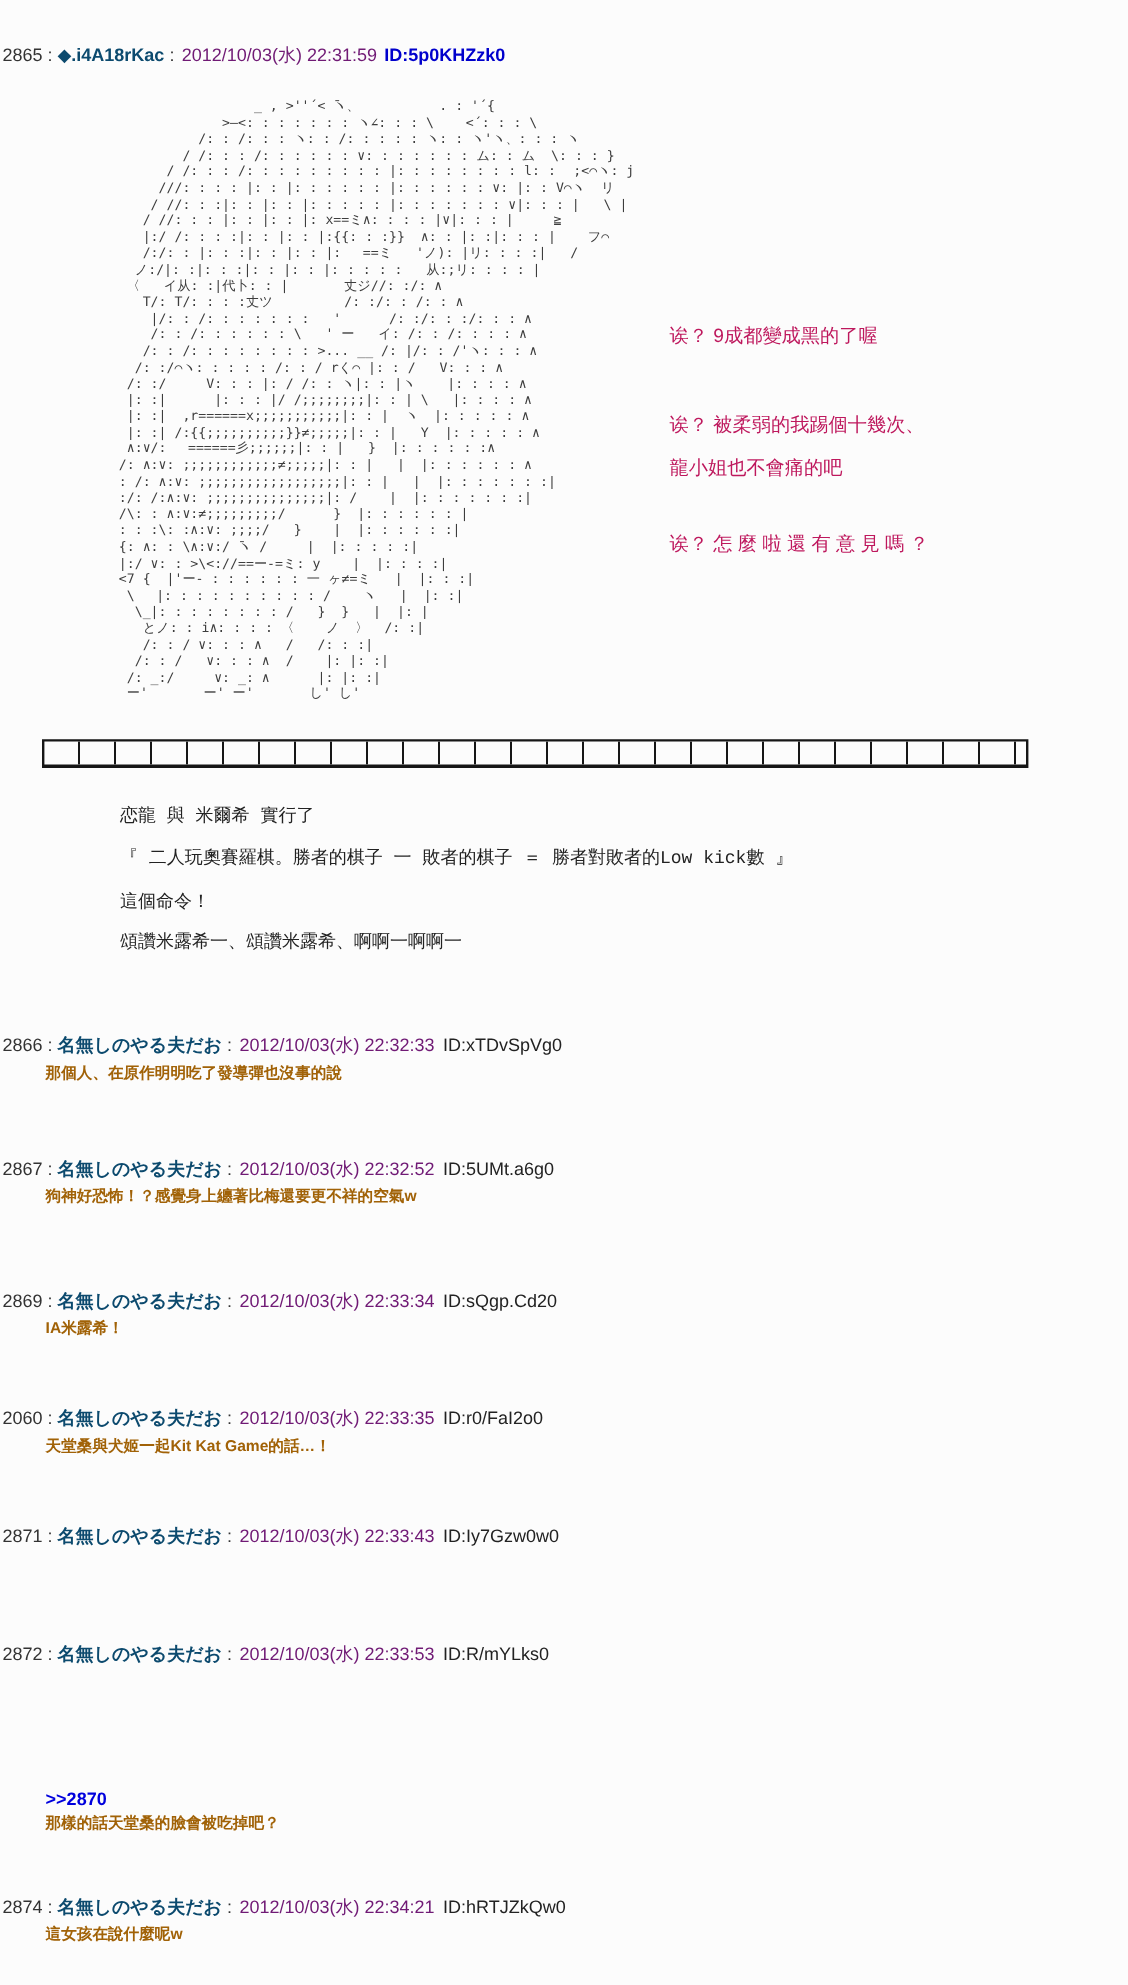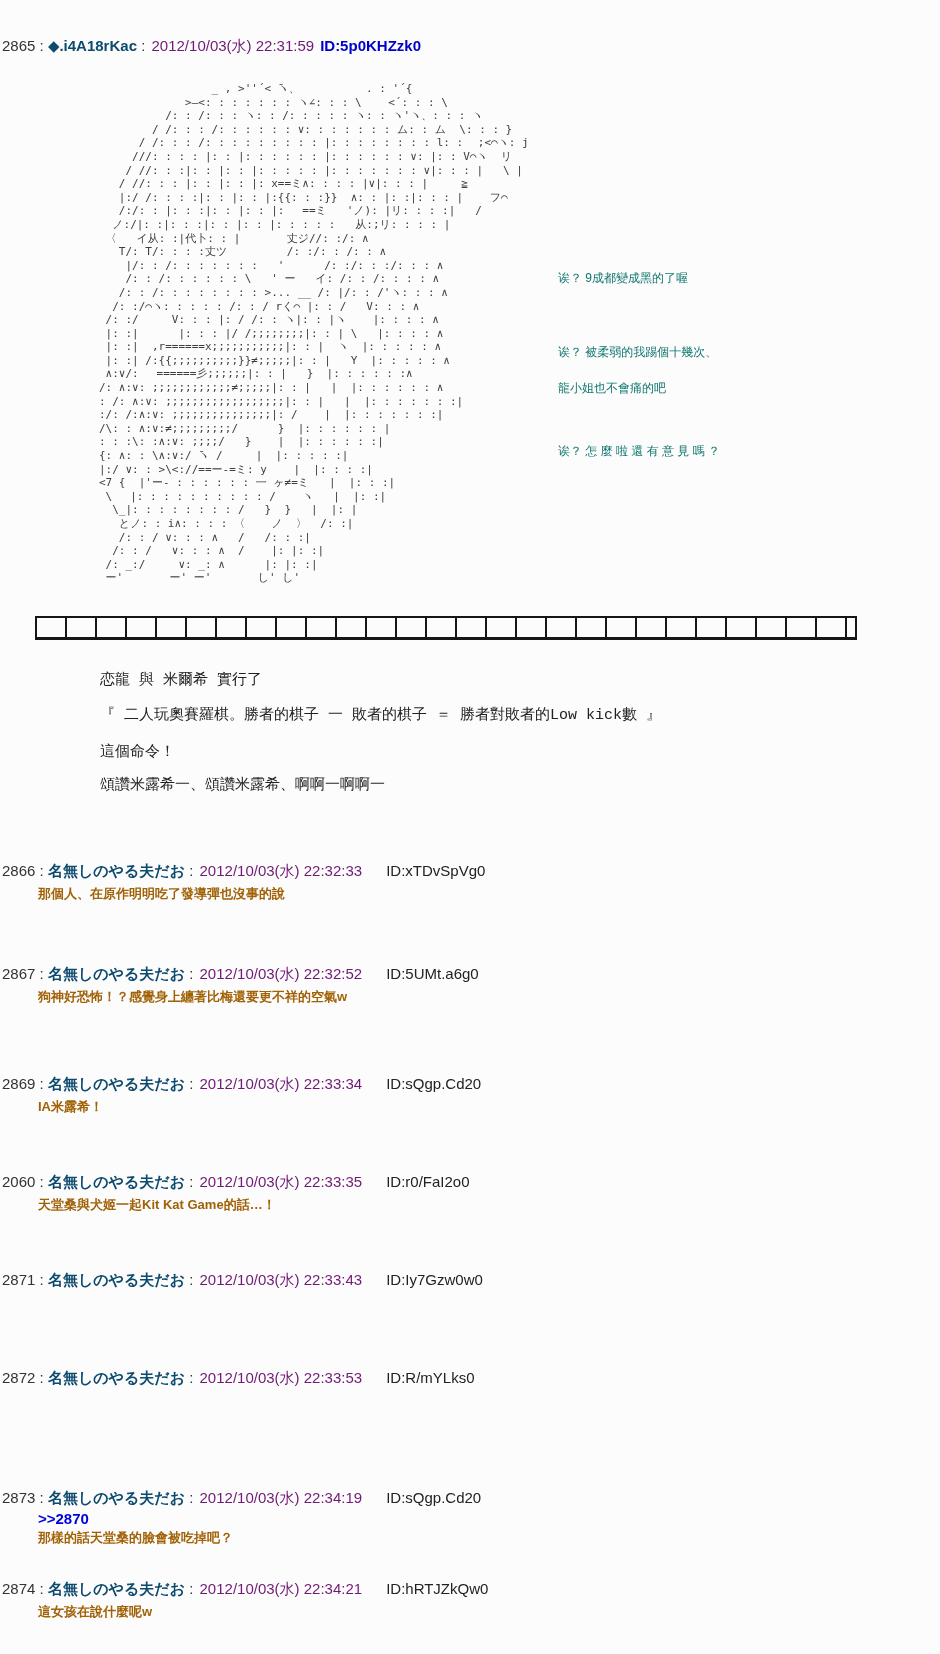--- a/index.html
+++ b/index.html
@@ -7,33 +7,33 @@
     width:940px;height:1654px;position:relative;
     background:#fcfcfc;color:#111;
     font-family:"Liberation Sans","DejaVu Sans",sans-serif;
     overflow:hidden;
   }
   .post-header{font-size:15px;white-space:nowrap;color:#222;}
   .post-num{color:#333;}
   .sep{color:#333;}
   .poster-name{color:#0c4a6e;font-weight:bold;}
   .post-date{color:#701a75;margin-left:2px;}
-  .post-id{color:#222;margin-left:24px;}
+  .post-id{color:#222;margin-left:7px;}
   .op-id{color:#0000cc;font-weight:bold;margin-left:6px;}
 
   .op-header{position:absolute;left:2px;top:37px;}
 
   .aa{
     position:absolute;left:95px;top:78px;margin:4px;
     font-family:"DejaVu Sans Mono",monospace;
     font-size:11px;line-height:13.6px;color:#3d3d3d;
     white-space:pre;
   }
   .speech{
-    position:absolute;left:558px;font-size:12px;color:#0f766e;white-space:nowrap;
+    position:absolute;left:558px;font-size:16px;color:#be185d;white-space:nowrap;
   }
   .speech-1{top:270px;}
   .speech-2a{top:344px;}
   .speech-2b{top:380px;}
   .speech-3{top:443px;}
 
   .ladder{
     position:absolute;left:35px;top:616px;width:822px;height:24px;
     box-sizing:border-box;
     border-top:2px solid #161616;
@@ -154,23 +154,20 @@
     </div>
   </div>
 
   <div class="reply" style="top:1369px">
     <div class="post-header">
       <span class="post-num">2872</span><span class="sep"> : </span><span class="poster-name">名無しのやる夫だお</span><span class="sep"> : </span><span class="post-date">2012/10/03(水) 22:33:53</span><span class="post-id">ID:R/mYLks0</span>
     </div>
   </div>
 
   <div class="reply" style="top:1489px">
-    <div class="post-header">
-      <span class="post-num">2873</span><span class="sep"> : </span><span class="poster-name">名無しのやる夫だお</span><span class="sep"> : </span><span class="post-date">2012/10/03(水) 22:34:19</span><span class="post-id">ID:sQgp.Cd20</span>
-    </div>
     <a href="#" class="anchor-link">&gt;&gt;2870</a>
     <div class="reply-body" style="margin-top:2px">那樣的話天堂桑的臉會被吃掉吧？</div>
   </div>
 
   <div class="reply" style="top:1580px">
     <div class="post-header">
       <span class="post-num">2874</span><span class="sep"> : </span><span class="poster-name">名無しのやる夫だお</span><span class="sep"> : </span><span class="post-date">2012/10/03(水) 22:34:21</span><span class="post-id">ID:hRTJZkQw0</span>
     </div>
     <div class="reply-body">這女孩在說什麼呢w</div>
   </div>

